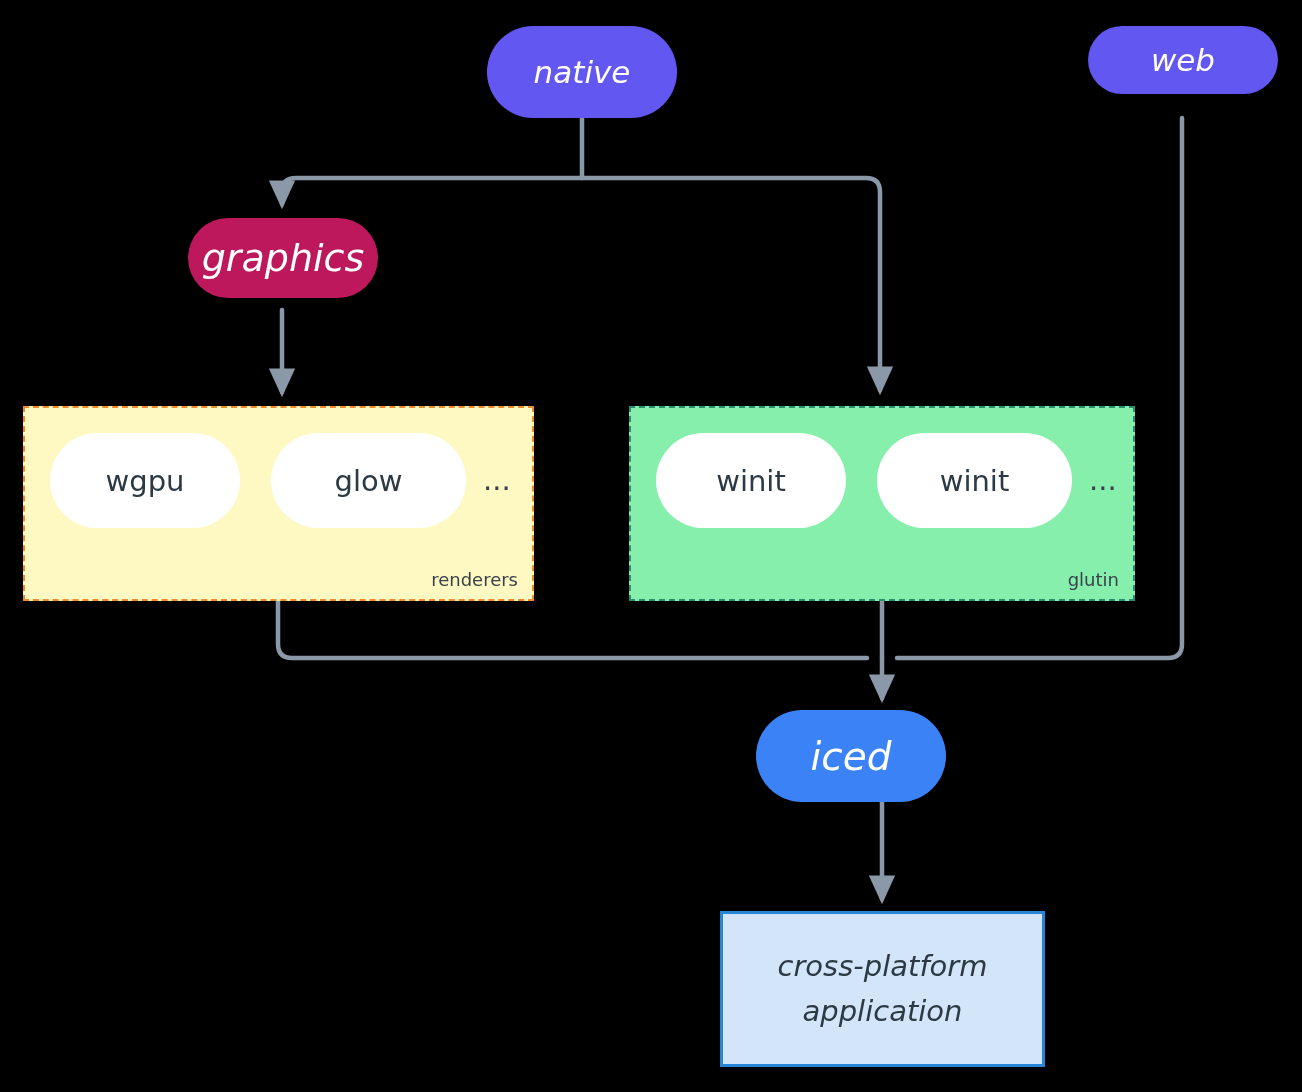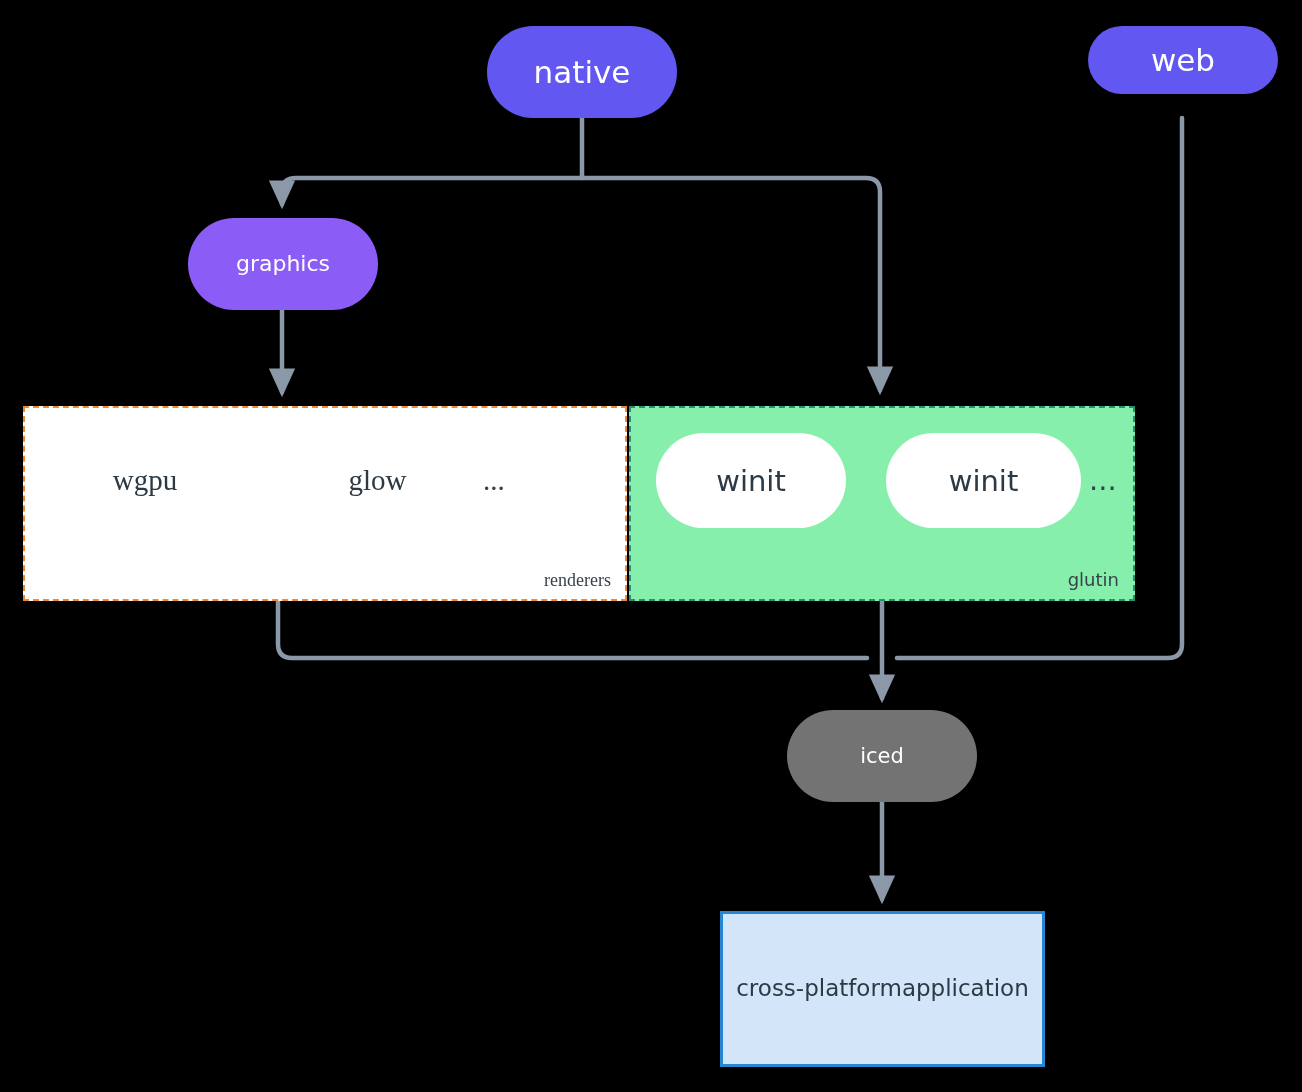--- a/index.html
+++ b/index.html
@@ -32,57 +32,57 @@
   
   .node {
     position: absolute;
     display: flex;
     align-items: center;
     justify-content: center;
     box-sizing: border-box;
     text-align: right;
     line-height: 1;
     white-space: nowrap;
+    font-style: italic;
   }
   .pill {
     border-radius: 999px;
   }
   .node-native,
   .node-web {
     background: #6257F0;
     color: #FFFFFF;
     font-size: 31px;
   }
   .node-native { left: 487px; top: 26px;  width: 190px; height: 92px; }
   .node-web    { left: 1088px; top: 26px; width: 190px; height: 68px; }
 
   .node-graphics {
-    left: 188px; top: 218px; width: 190px; height: 92px;
-    background: #8b5cf6;
+    left: 188px; top: 218px; width: 190px; height: 80px;
+    background: #be185d;
     color: #FFFFFF;
-    font-size: 22px;
+    font-size: 38px;
   }
 
   .node-iced {
-    left: 787px; top: 710px; width: 190px; height: 92px;
-    background: #737373;
+    left: 756px; top: 710px; width: 190px; height: 92px;
+    background: #3b82f6;
     color: #FFFFFF;
-    font-size: 21px;
+    font-size: 39px;
   }
 
   
   .group {
     position: absolute;
     box-sizing: border-box;
   }
   .group-renderers {
-    left: 23px; top: 406px; width: 604px; height: 195px;
-    background: #ffffff;
+    left: 23px; top: 406px; width: 511px; height: 195px;
+    background: #fef9c3;
     border: 2px dashed #F08A2C;
-    font-family: Liberation Serif, serif;
   }
   .group-shells {
     left: 629px; top: 406px; width: 506px; height: 195px;
     background: #86efac;
     border: 2px dashed #2C8F71;
   }
   .group-label {
     position: absolute;
     right: 14px;
     bottom: 10px;
@@ -100,38 +100,38 @@
     box-sizing: border-box;
     background: #FFFFFF;
     border-radius: 999px;
     color: #2C3A45;
     font-size: 29px;
     height: 95px;
     top: 25px;
     white-space: nowrap;
   }
   .sub-a { left: 25px; width: 190px; }
-  .sub-b { left: 255px; width: 195px; text-align: center; }
+  .sub-b { left: 246px; width: 195px; text-align: center; }
   .ellipsis {
     position: absolute;
     top: 58px;
     font-size: 29px;
     color: #38424C;
     line-height: 1;
   }
   .ell-a { left: 458px; }
 
   
   .node-app {
     left: 720px; top: 911px; width: 325px; height: 156px;
     background: #D3E5F8;
     border: 3px solid #2686D4;
     color: #2C3A45;
-    font-size: 23px;
-    flex-direction: row;
+    font-size: 29px;
+    flex-direction: column;
     line-height: 1.55;
     border-radius: 0;
   }
   .node-app span { display: block; }
 </style>
 </head>
 <body>
 
 <div id="stage">
 

